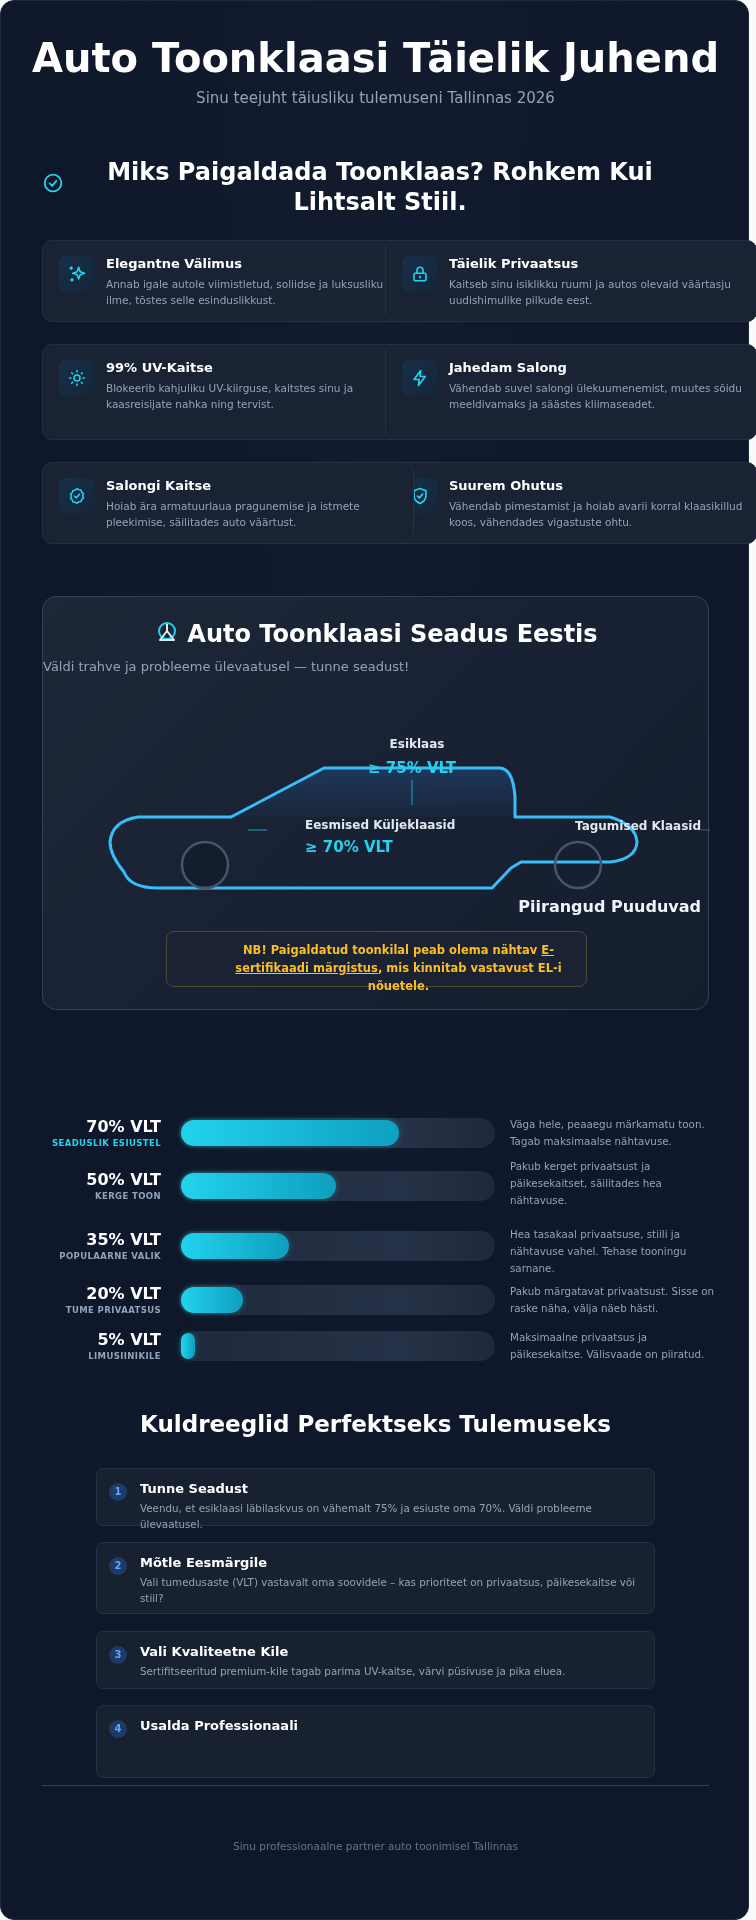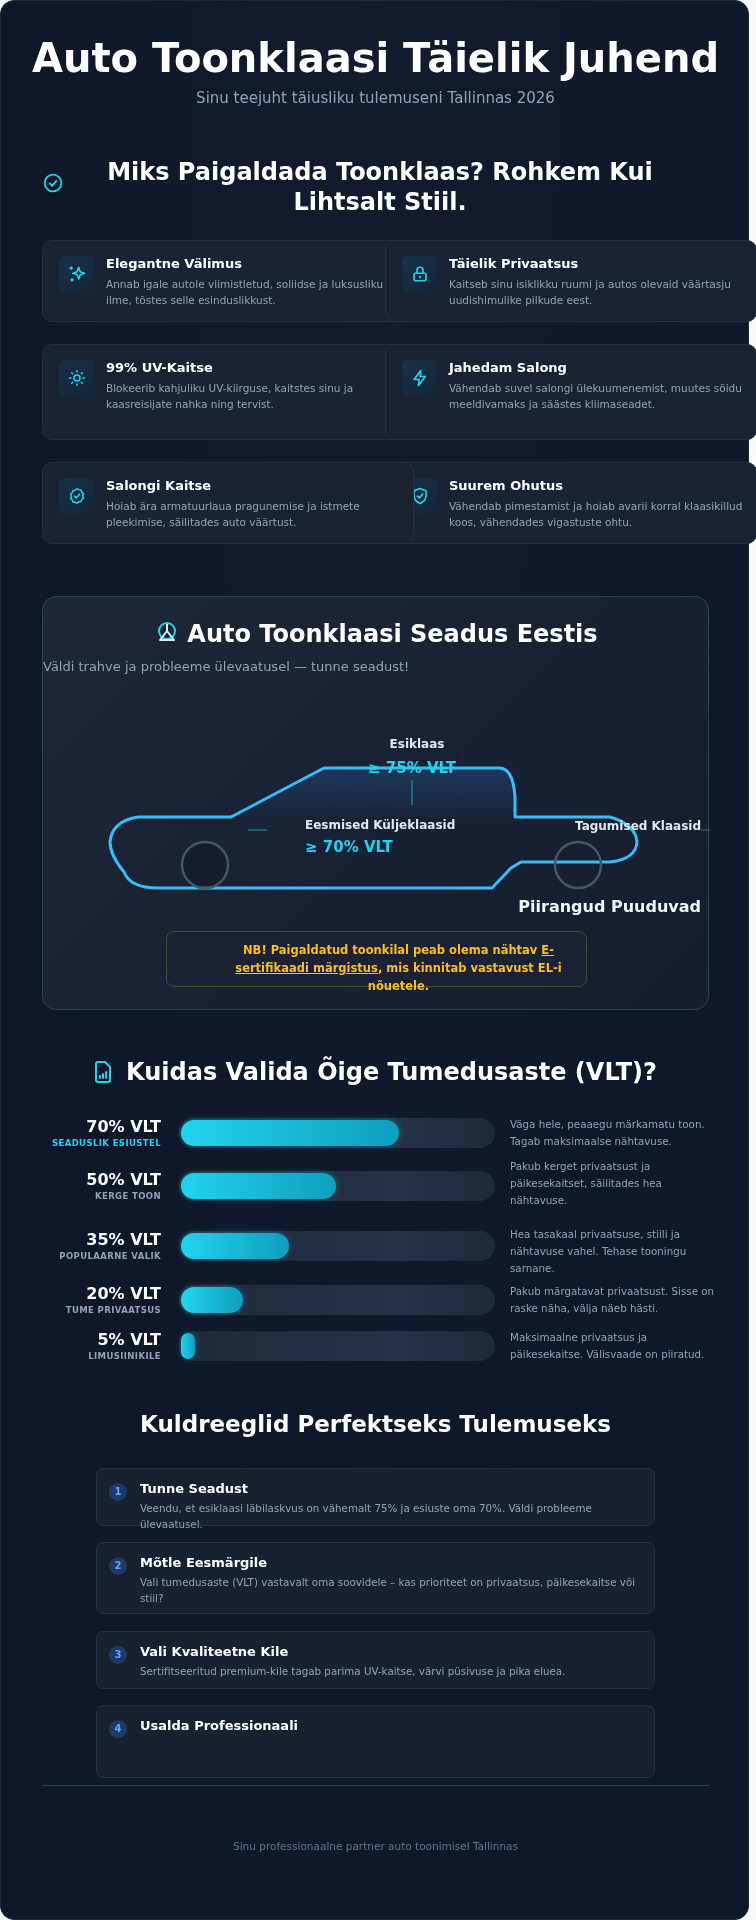--- a/index.html
+++ b/index.html
@@ -205,26 +205,20 @@
     <div class="lbl big" style="left:262px; top:241px;">≥ 70% VLT</div>
 
     <div class="lbl small" style="right:0; left:auto; top:222px; width:200px; text-align:right; right:7px;">Tagumised Klaasid</div>
     <div class="lbl white" style="top:253px; width:250px; text-align:right; right:7px;margin-top:47px;">Piirangud Puuduvad</div>
 
     <div class="note">
       <span>NB! Paigaldatud toonkilal peab olema nähtav </span><a>E-sertifikaadi märgistus</a><span>, mis kinnitab vastavust EL-i nõuetele.</span>
     </div>
   </div>
 
-  <div class="vlt-title">
-    <svg class="ic" viewBox="0 0 18 22" fill="none" stroke="#22d3ee" stroke-width="2" stroke-linejoin="round">
-      <path d="M2 3a2 2 0 012-2h7l5 5v13a2 2 0 01-2 2H4a2 2 0 01-2-2z"></path>
-      <path d="M6 17v-2M9 17v-4M12 17v-6" stroke-linecap="round"></path>
-    </svg><span>Kuidas Valida Õige Tumedusaste (VLT)?</span>
-  </div>
 
   <div class="row" style="top:1111px;">
     <div class="pct" style="top:5px;">70% VLT</div>
     <div class="cap" style="top:26px; color:#22d3ee;">SEADUSLIK ESIUSTEL</div>
     <div class="track" style="top:6px;">
         <div class="fill" style="width:218px;"></div>
       </div>
     <div class="desc" style="top:4px;">Väga hele, peaaegu märkamatu toon. Tagab maksimaalse nähtavuse.</div>
   </div>
 

